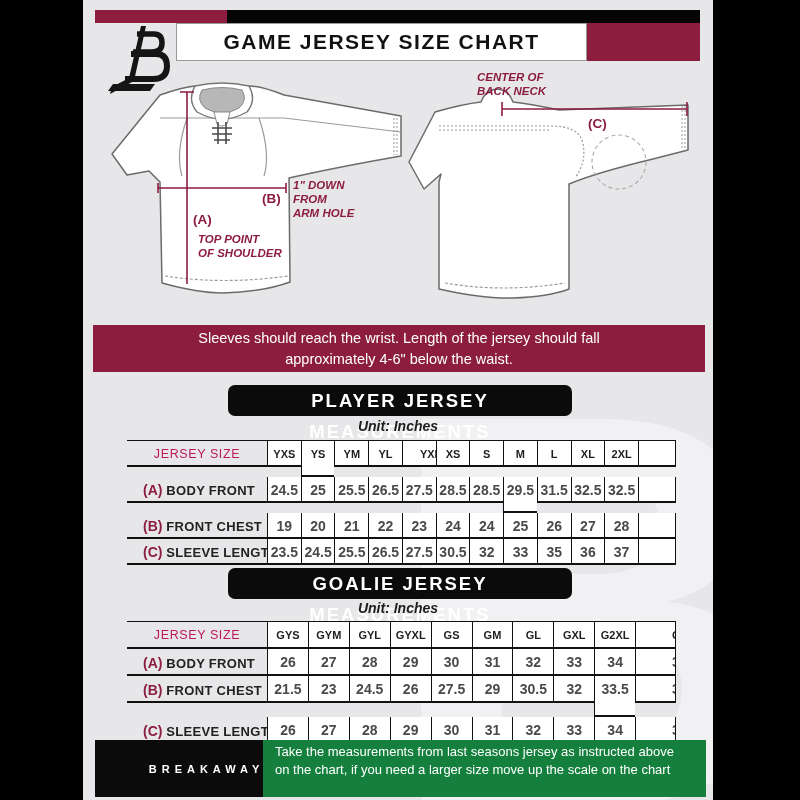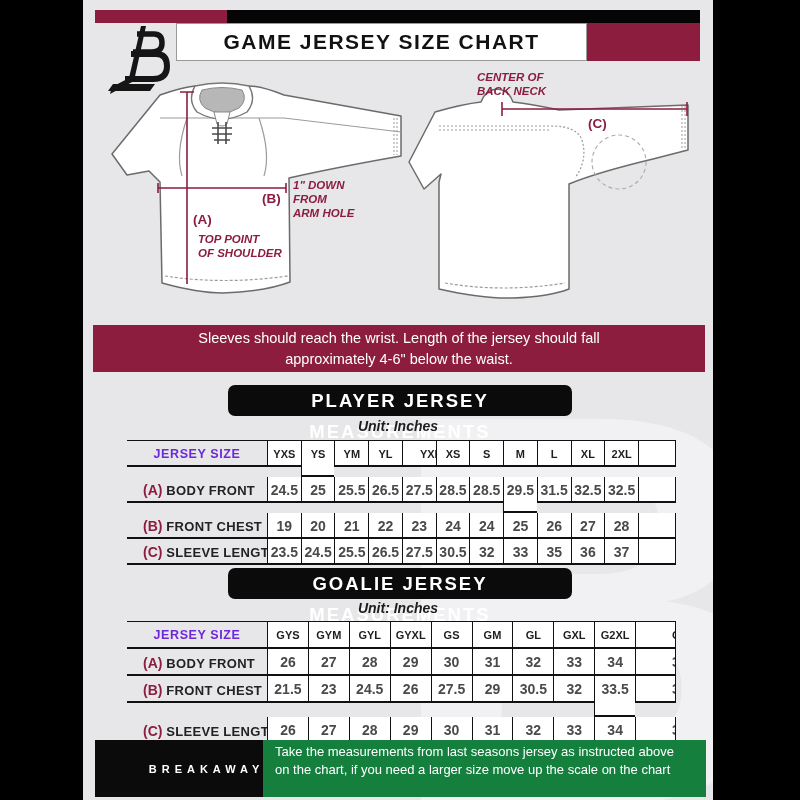--- a/index.html
+++ b/index.html
@@ -31,21 +31,21 @@
   .sec-title.goalie { left:145px; top:568px; width:344px; }
   .unit { left:0; width:630px; text-align:center; font-size:14px; font-weight:700; font-style:italic; color:#1D1D1D; }
   .unit.player { top:418px; } .unit.goalie { top:600px; }
 
   
   .mtable { position:absolute; left:44px; width:549px; display:grid; border-top:1.5px solid #111; z-index:2; }
   .mtable.player { top:440px; } .mtable.goalie { top:621px; }
   .cell { border-bottom:2px solid #111; text-align:center; white-space:nowrap; overflow:hidden; }
   .szhead, .val { border-left:1.5px solid #111; background:#fff; }
   .cell.last { border-right:1.5px solid #111;padding-left:36px; }
-  .corner { font-size:12.5px; letter-spacing:0.6px; color:#6d28d9; font-weight:700; }
+  .corner { font-size:12.5px; letter-spacing:0.6px; color:#be185d; font-weight:400; }
   .szhead { font-weight:800; font-size:11px; color:#1E1E1E; }
   .val { font-size:14px; color:#4A4A4A; font-weight:600; }
   .rowlab { text-align:left; padding-left:16px; }
   .rkey { color:#8C1D3F; font-weight:800; font-size:14px; }
   .rtxt { color:#222; font-weight:700; font-size:13px; letter-spacing:0.3px; }
 
   
   .foot-black { left:12px; top:740px; width:168px; height:57px; background:#0B0B0B;
                 display:flex; align-items:center; justify-content:center; }
   .foot-maroon { left:180px; top:740px; width:443px; height:57px; background:#15803d; color:#fff;

